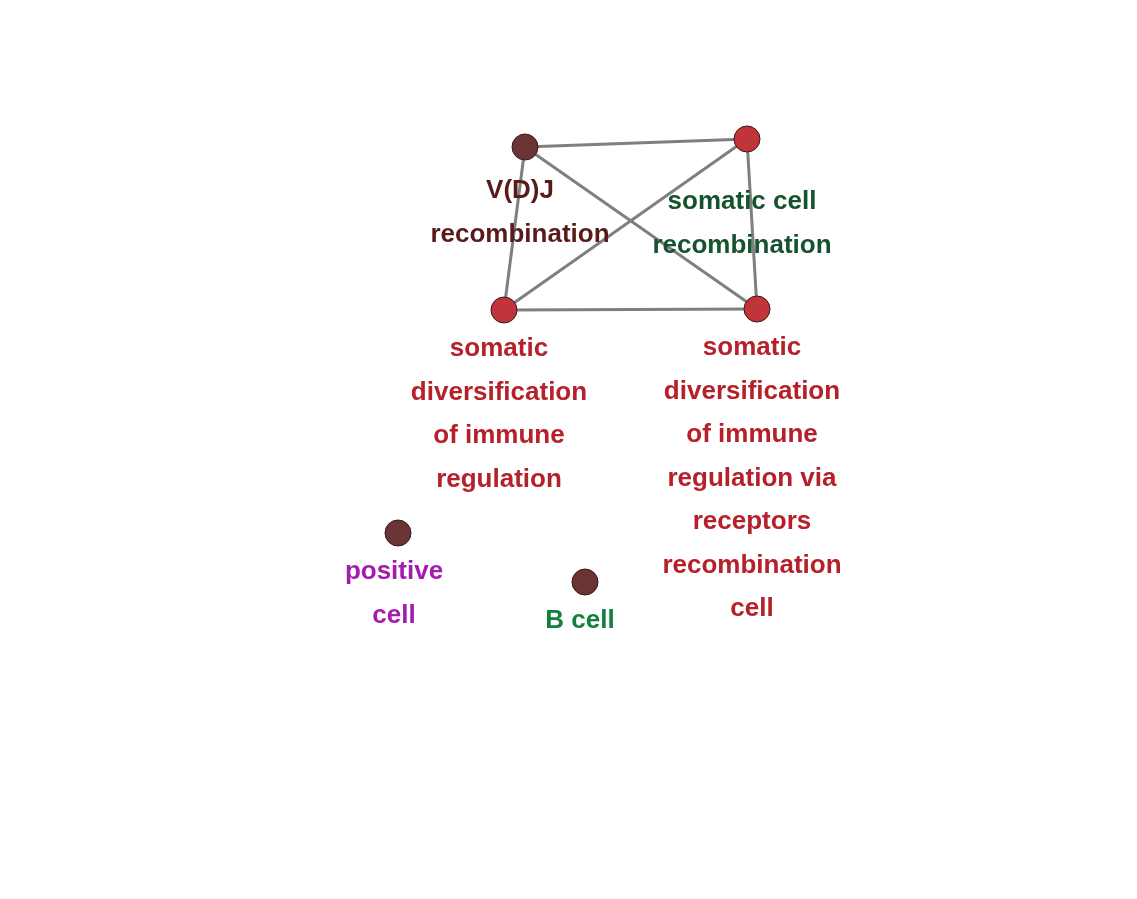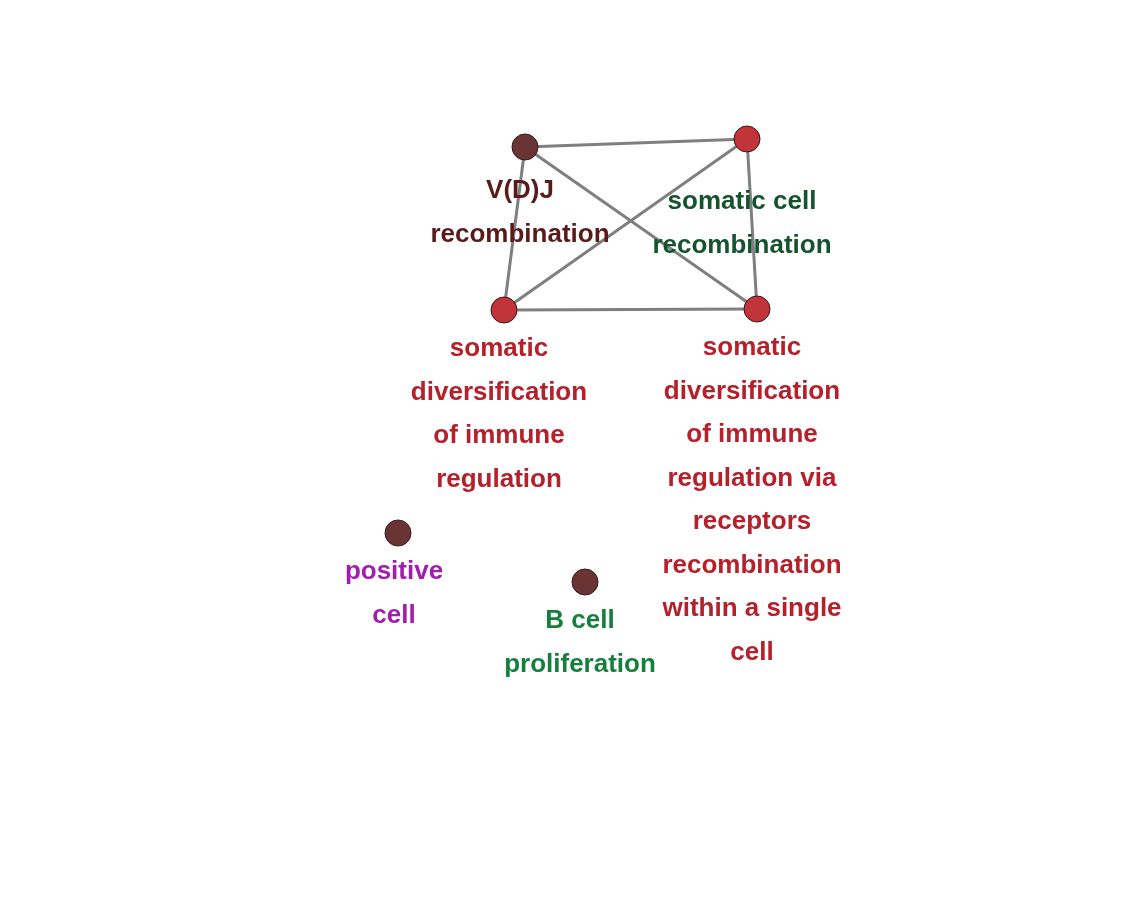--- a/index.html
+++ b/index.html
@@ -39,24 +39,22 @@
       <div>of immune</div>
       <div>regulation</div>
     </div>
     <div class="label" style="left: 752px; top: 325px; color: rgb(181, 32, 42);">
       <div>somatic</div>
       <div>diversification</div>
       <div>of immune</div>
       <div>regulation via</div>
       <div>receptors</div>
       <div>recombination</div>
-      <div>within a single</div>
       <div>cell</div>
     </div>
     <div class="label" style="left: 394px; top: 549px; color: #a21caf;">
       <div>positive</div>
       <div>cell</div>
     </div>
     <div class="label" style="left: 580px; top: 598px; color: #15803d;">
       <div>B cell</div>
-      <div>proliferation</div>
     </div>
   </div>
 
 </body></html>

